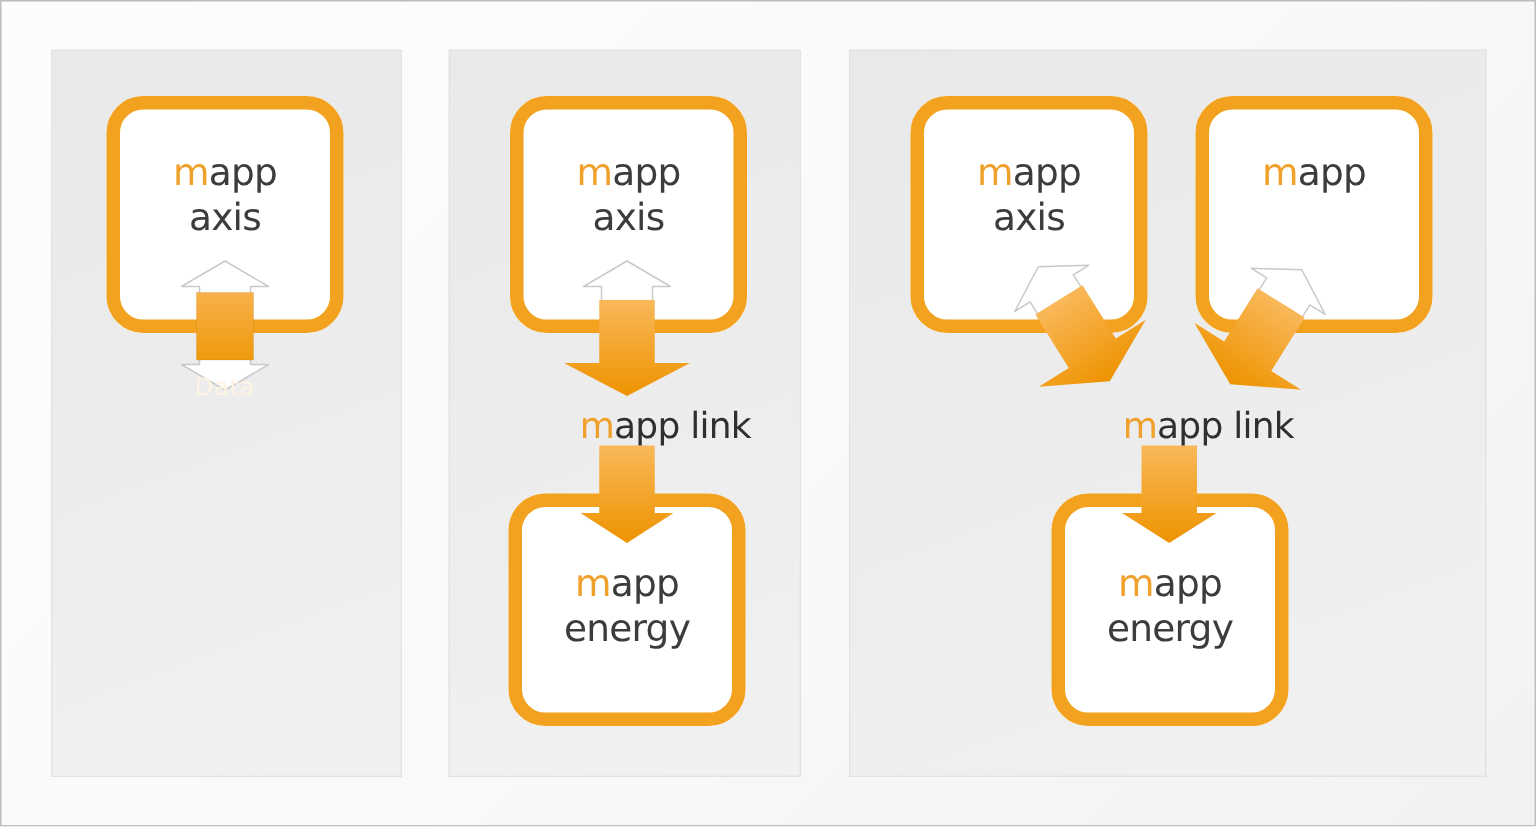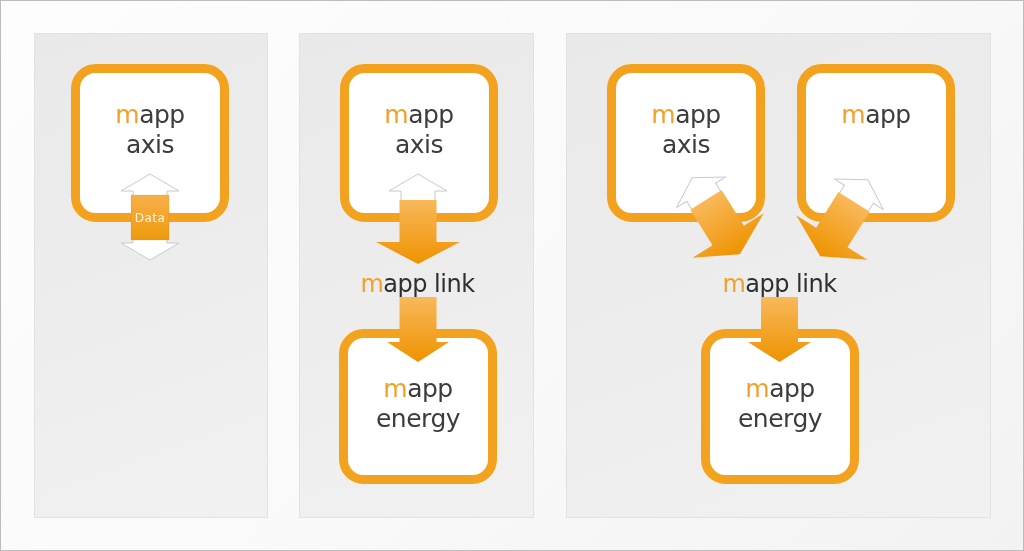--- a/index.html
+++ b/index.html
@@ -19,25 +19,25 @@
   #panel-2{left:298px;width:235px;}
   #panel-3{left:565px;width:425px;}
   .panel svg{position:absolute;left:0;top:0;}
   .box-label{
     position:absolute;text-align:center;color:#3c3c3c;
     font-size:25px;line-height:30px;letter-spacing:-0.5px;
   }
   .box-label .m, .link-label .m{color:#f0a12c;}
   .link-label{
     position:absolute;text-align:center;color:#2f2f2f;
-    font-size:24px;line-height:28px;letter-spacing:-0.5px;
+    font-size:24px;line-height:28px;letter-spacing:-0.5px;margin-left:26px;
   }
   .data-label{
     position:absolute;display:flex;align-items:center;justify-content:center;
-    color:#fdf4e3;font-size:12px;letter-spacing:0.5px;
+    color:#fdf4e3;font-size:16px;letter-spacing:0.5px;margin-top:40px;
   }
 </style>
 </head>
 <body>
 
 <div id="frame">
 
   <div class="panel" id="panel-1">
     <svg width="234" height="485" viewBox="0 0 234 485">
       <defs>

